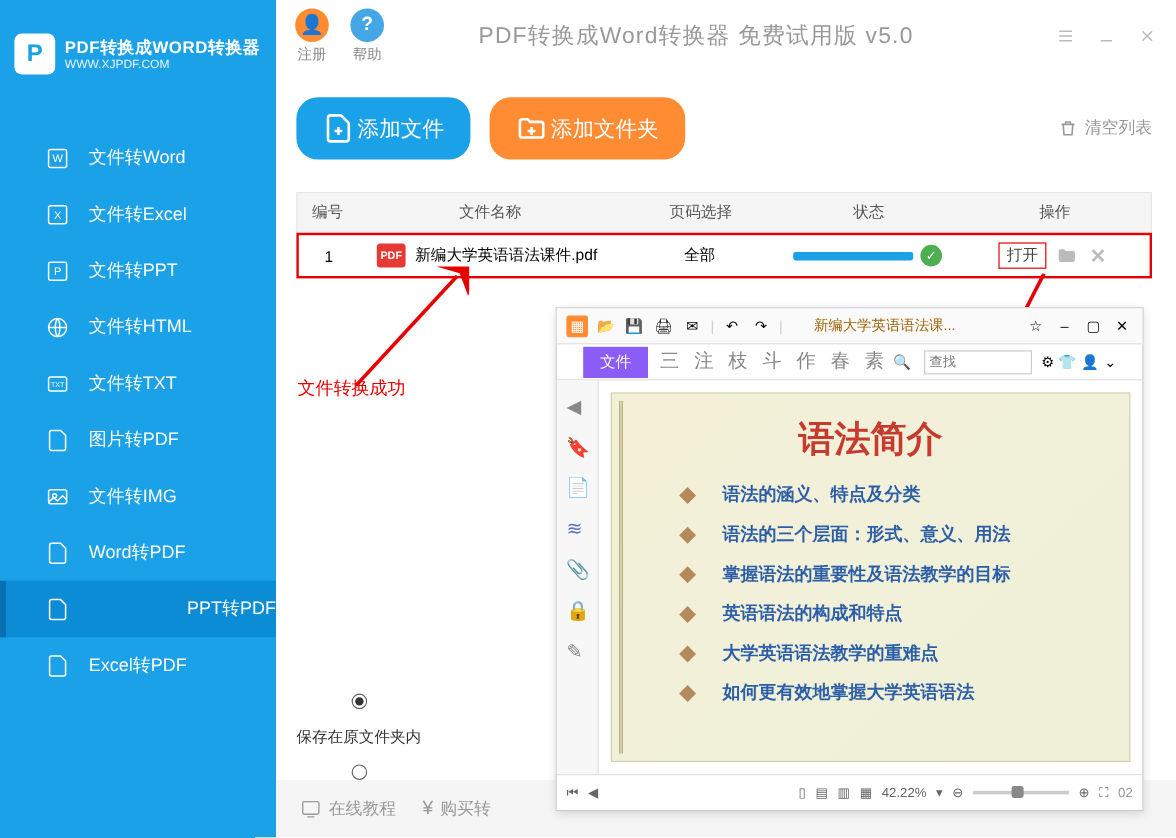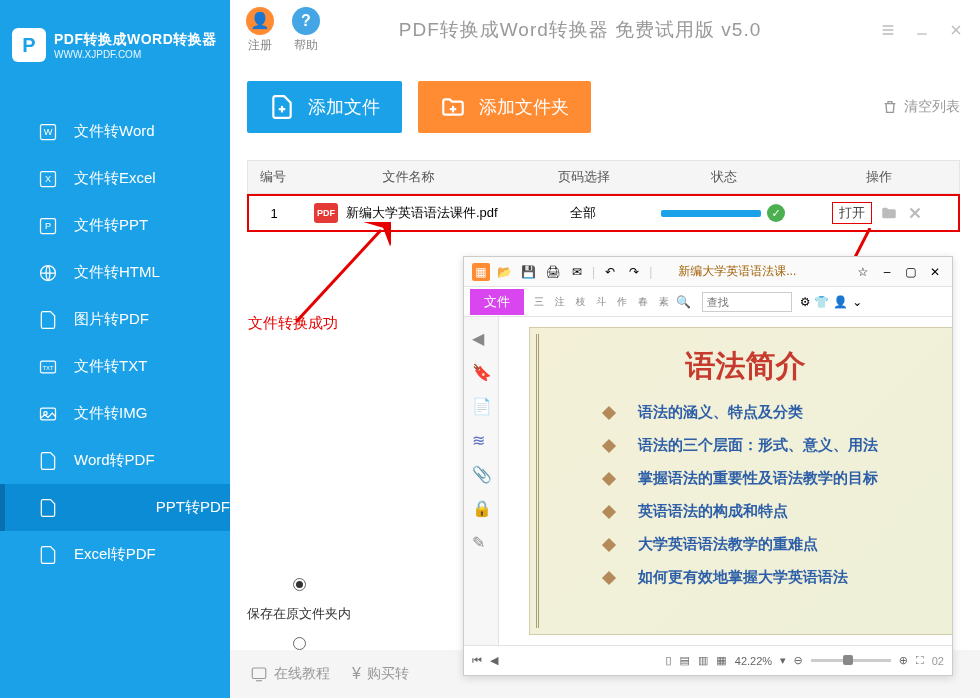--- a/index.html
+++ b/index.html
@@ -22,21 +22,21 @@
 .topbar { position: absolute; left: 230px; top: 0; right: 0; height: 60px; display: flex; align-items: center; padding: 0 16px; gap: 18px; }
 .topbar .circle { width: 28px; height: 28px; border-radius: 50%; display: flex; align-items: center; justify-content: center; color: #fff; font-size: 16px; font-weight: bold; }
 .topbar .circle.orange { background: #ff8b33; }
 .topbar .circle.blue { background: #45a6e6; }
 .tb-item { display: flex; flex-direction: column; align-items: center; gap: 2px; font-size: 12px; color: #888; cursor: pointer; }
 .app-title { flex: 1; text-align: center; font-size: 19px; color: #999; letter-spacing: 1px; margin-left: -40px; }
 .win-controls { display: flex; gap: 18px; }
 .win-btn { width: 16px; height: 16px; color: #bbb; cursor: pointer; }
 
 .toolbar { position: absolute; left: 247px; top: 80px; right: 20px; height: 54px; display: flex; align-items: center; gap: 16px; }
-.btn { height: 52px; border-radius: 2px; display: flex; align-items: center; gap: 13px; padding: 0 22px; color: #fff; font-size: 18px; cursor: pointer; }
+.btn { height: 52px; border-radius: 18px; display: flex; align-items: center; gap: 3px; padding: 0 22px; color: #fff; font-size: 18px; cursor: pointer; }
 .btn.blue { background: #1aa1e8; }
 .btn.orange { background: #ff8b33; }
 .btn svg { width: 26px; height: 26px; }
 .clear-list { margin-left: auto; display: flex; align-items: center; gap: 6px; color: #999; font-size: 14px; cursor: pointer; }
 
 .thead { position: absolute; left: 247px; top: 160px; right: 20px; height: 34px; background: #f5f5f5; border: 1px solid #e5e5e5; display: flex; align-items: center; font-size: 13px; color: #555; }
 .thead .col1 { width: 50px; text-align: center; }
 .thead .col2 { flex: 1.6; text-align: center; }
 .thead .col3 { width: 130px; text-align: center; }
 .thead .col4 { width: 150px; text-align: center; }
@@ -65,28 +65,28 @@
 .footer { position: absolute; left: 230px; bottom: 0; right: 0; height: 48px; background: #f5f5f5; display: flex; align-items: center; padding-left: 20px; gap: 22px; color: #999; font-size: 14px; }
 .footer-item { display: flex; align-items: center; gap: 6px; cursor: pointer; }
 
 .preview { position: absolute; left: 463px; top: 256px; width: 490px; height: 420px; background: #fff; border: 1px solid #ccc; box-shadow: 0 2px 8px rgba(0,0,0,0.15); }
 .pv-top { height: 30px; background: #fafafa; border-bottom: 1px solid #e2e2e2; display: flex; align-items: center; padding: 0 8px; gap: 6px; font-size: 12px; }
 .pv-top .sq { width: 18px; height: 18px; display: flex; align-items: center; justify-content: center; cursor: pointer; }
 .pv-top .orange-sq { background: #ff8b33; color: #fff; border-radius: 2px; }
 .pv-top .title { margin-left: 20px; color: #a16207; }
 .pv-top .spacer { flex: 1; }
 .pv-ribbon { height: 30px; display: flex; align-items: center; gap: 4px; padding: 0 6px; font-size: 12px; border-bottom: 1px solid #e2e2e2; }
-.pv-tab { background: #d946ef; color: #fff; padding: 4px 14px; font-size: 13px; }
-.pv-gray { color: #888; margin-left: 6px; letter-spacing: 4px; font-size: 10px; }
+.pv-tab { background: #8b5cf6; color: #fff; padding: 4px 14px; font-size: 13px; margin-left: 16px; }
+.pv-gray { color: #888; margin-left: 6px; letter-spacing: 4px; font-size: 16px; }
 .pv-search { border: 1px solid #ccc; height: 20px; width: 90px; margin-left: 6px; font-size: 11px; padding: 0 4px; color: #999; }
 .pv-body { display: flex; height: calc(100% - 90px); }
 .pv-side { width: 35px; background: #f7f7f7; border-right: 1px solid #e2e2e2; display: flex; flex-direction: column; align-items: center; gap: 16px; padding-top: 12px; }
 .pv-side .si { width: 18px; height: 18px; cursor: pointer; }
 .pv-page-wrap { flex: 1; padding: 10px; overflow: hidden; position: relative; }
-.pv-page { width: 100%; height: 100%; background: linear-gradient(135deg, #f4f0d8, #eef0d8); border: 1px solid #d0cda8; padding: 18px 46px; position: relative; margin-left: 20px; }
+.pv-page { width: 100%; height: 100%; background: linear-gradient(135deg, #f4f0d8, #eef0d8); border: 1px solid #d0cda8; padding: 18px 30px; position: relative; }
 .pv-page::before { content:""; position:absolute; left:6px; top:6px; bottom:6px; width:3px; border-left: 3px double #a8a070; }
 .pv-h1 { text-align: center; font-size: 30px; font-weight: bold; color: #c73a2e; font-family: "KaiTi", serif; margin-bottom: 16px; }
 .pv-line { display: flex; align-items: center; gap: 24px; margin: 14px 0 14px 28px; }
 .diamond { width: 10px; height: 10px; background: #b48a5a; transform: rotate(45deg); flex-shrink:0; }
 .pv-line span { color: #2d5fa8; font-size: 15px; font-weight: bold; font-family: "SimSun", serif; }
 .pv-status { height: 30px; border-top: 1px solid #e2e2e2; display: flex; align-items: center; gap: 8px; padding: 0 8px; font-size: 11px; color: #666; }
 .pv-status .sp { flex: 1; }
 .zoomline { width: 80px; height: 3px; background: #ccc; position: relative; }
 .zoomline::after { content:""; position:absolute; left:40%; top:-4px; width:10px; height:10px; background:#888; border-radius:2px; }
 </style>
@@ -134,33 +134,33 @@
           <svg viewBox="0 0 24 24" fill="none" stroke="#fff" stroke-width="1.5">
             <circle cx="12" cy="12" r="9"></circle>
             <path d="M3 12h18M12 3c3 3 3 15 0 18M12 3c-3 3-3 15 0 18"></path>
           </svg>
         </span>
         <span>文件转HTML</span>
       </div>
     <div class="nav-item">
         <span class="nav-icon">
           <svg viewBox="0 0 24 24" fill="none" stroke="#fff" stroke-width="1.5">
-            <path d="M6 2h9l5 5v13a2 2 0 01-2 2H6a2 2 0 01-2-2V4a2 2 0 012-2z"></path>
-          </svg>
-        </span>
-        <span>图片转PDF</span>
-      </div>
-    <div class="nav-item">
-        <span class="nav-icon">
-          <svg viewBox="0 0 24 24" fill="none" stroke="#fff" stroke-width="1.5">
             <rect x="3" y="5" width="18" height="14" rx="2"></rect>
             <text x="12" y="15" text-anchor="middle" font-size="7" fill="#fff" stroke="none">TXT</text>
           </svg>
         </span>
         <span>文件转TXT</span>
+      </div>
+    <div class="nav-item">
+        <span class="nav-icon">
+          <svg viewBox="0 0 24 24" fill="none" stroke="#fff" stroke-width="1.5">
+            <path d="M6 2h9l5 5v13a2 2 0 01-2 2H6a2 2 0 01-2-2V4a2 2 0 012-2z"></path>
+          </svg>
+        </span>
+        <span>图片转PDF</span>
       </div>
     <div class="nav-item">
         <span class="nav-icon">
           <svg viewBox="0 0 24 24" fill="none" stroke="#fff" stroke-width="1.5">
             <rect x="3" y="5" width="18" height="14" rx="2"></rect>
             <circle cx="9" cy="11" r="2"></circle>
             <path d="M3 17l5-4 4 3 5-5 4 4"></path>
           </svg>
         </span>
         <span>文件转IMG</span>

